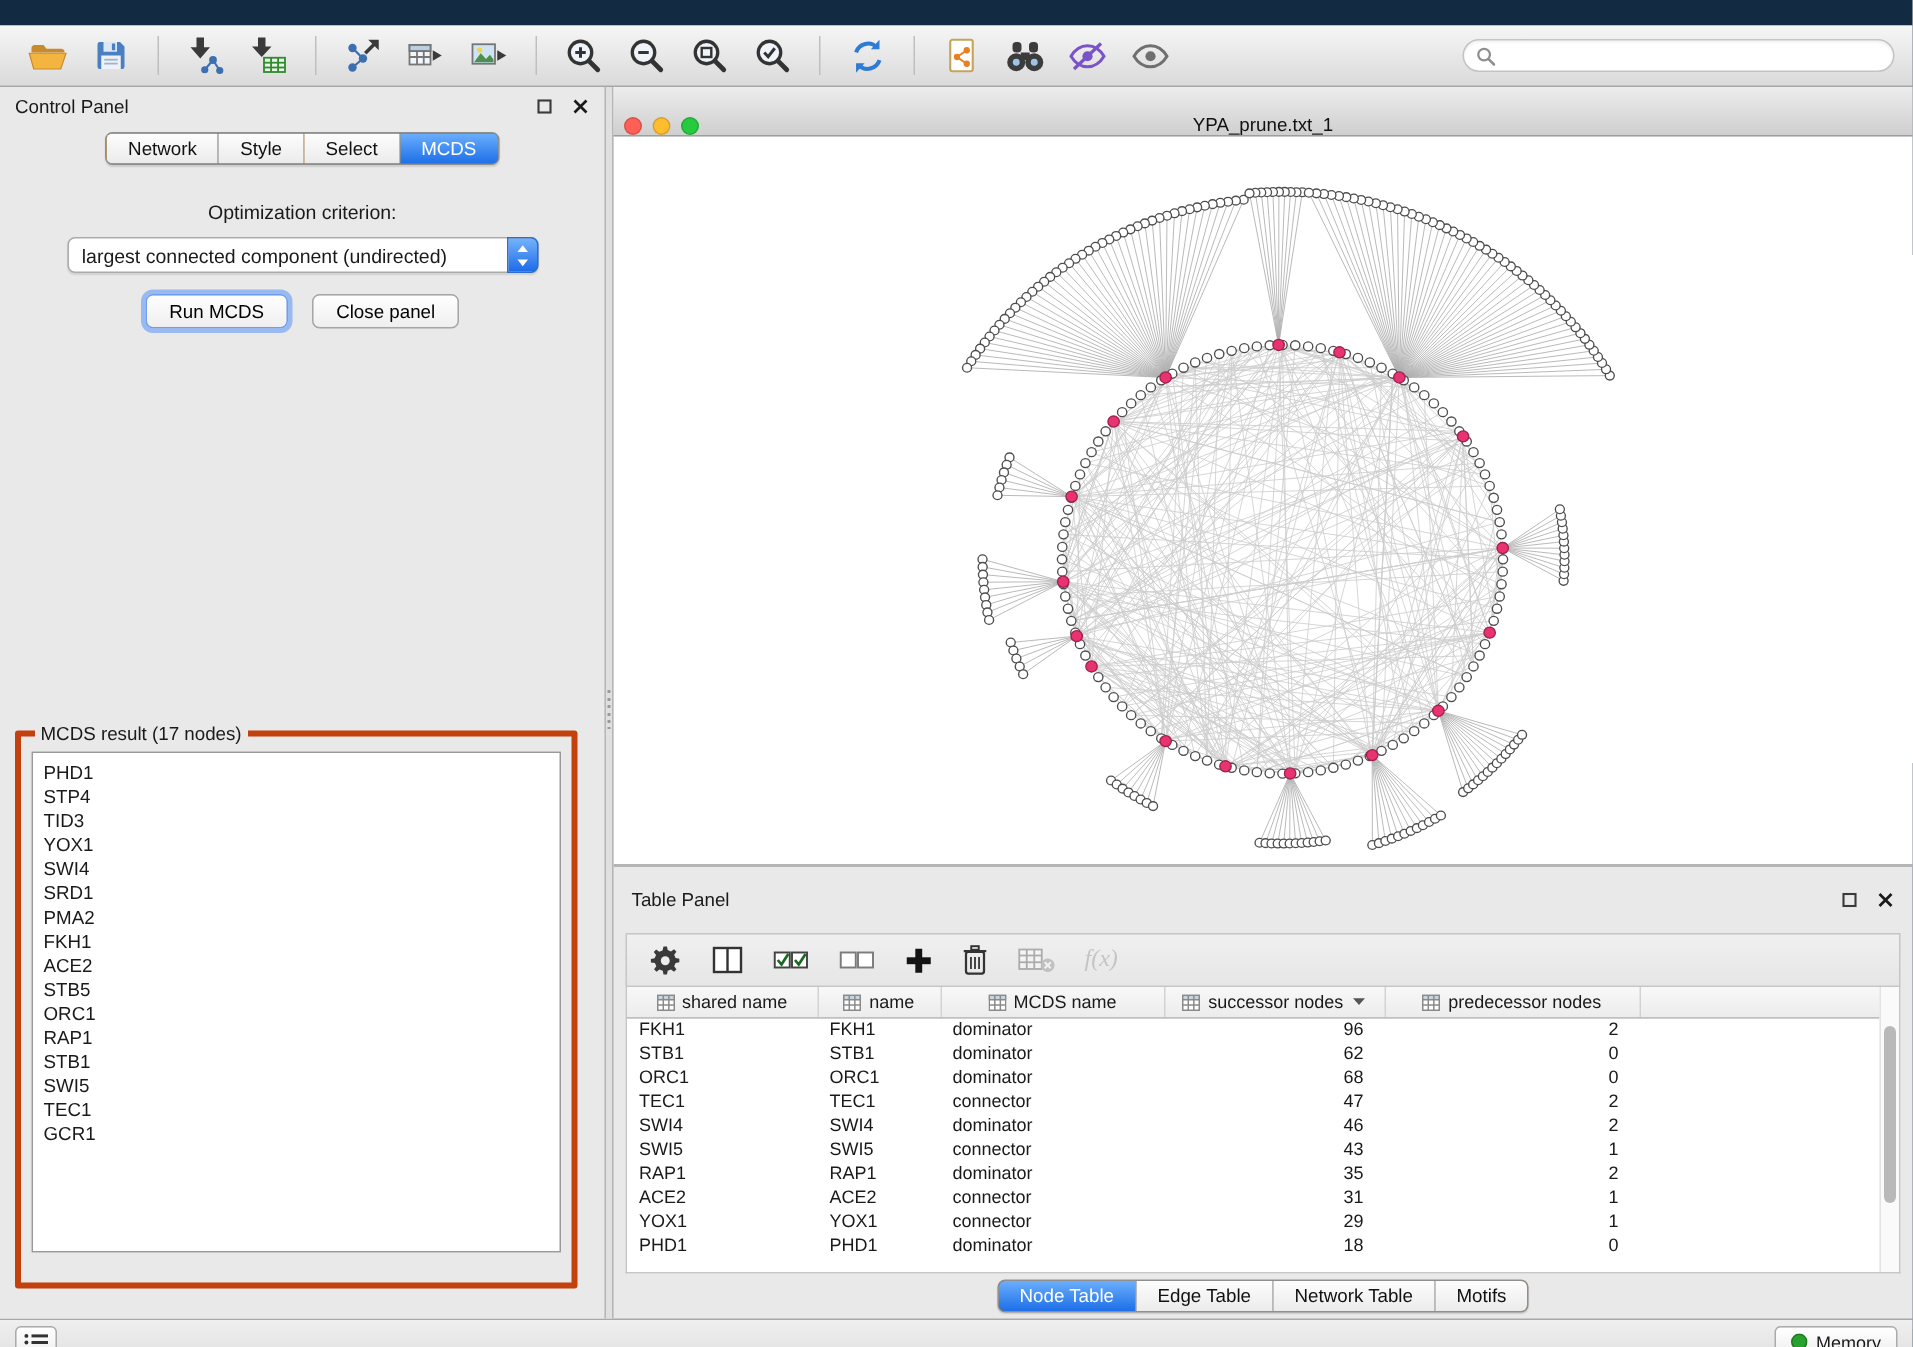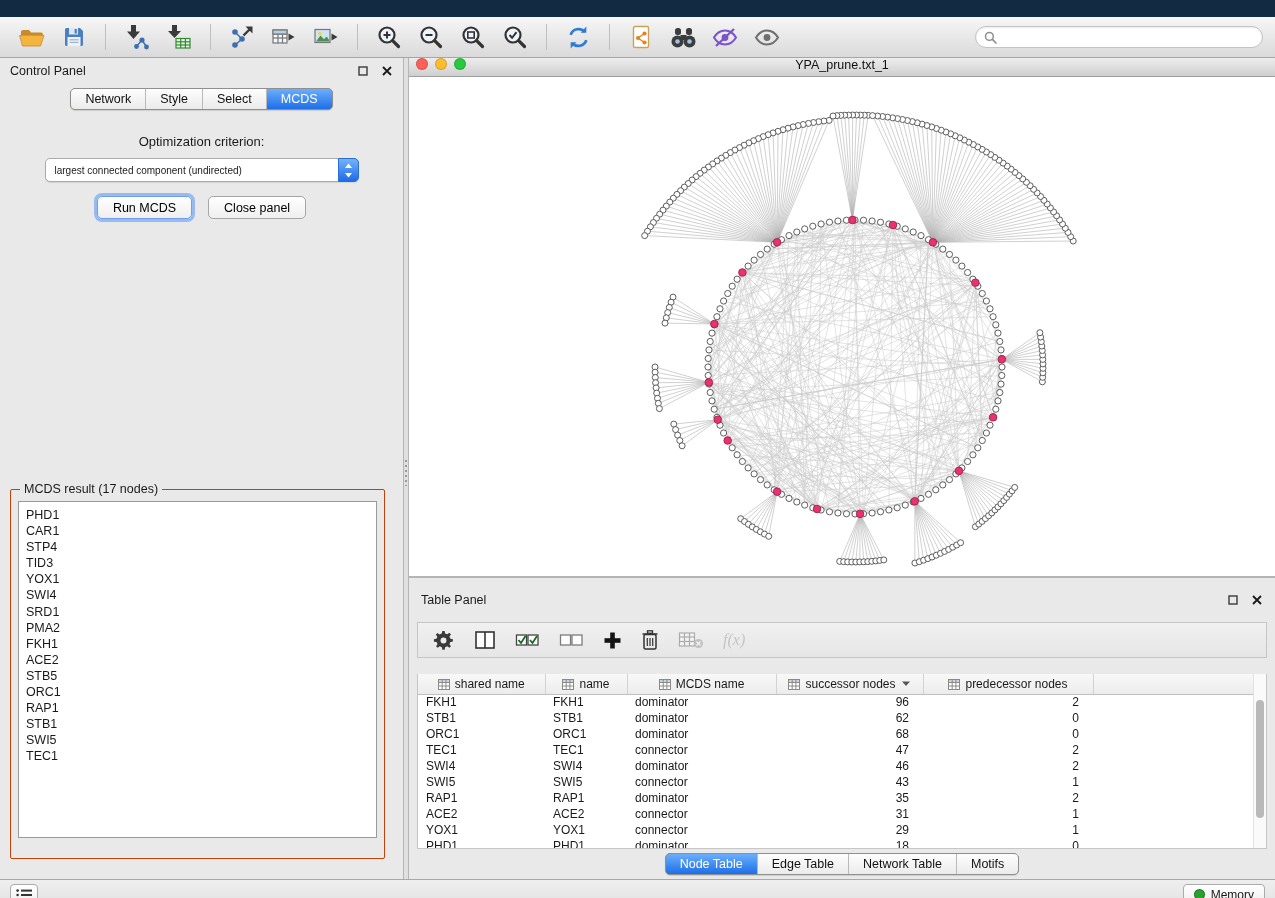--- a/index.html
+++ b/index.html
@@ -22,48 +22,48 @@
   .control-panel{width:403px;flex:none;background:#e9e9e9;position:relative;display:flex;flex-direction:column}
   .cp-header{height:26px;display:flex;align-items:center;padding:0 10px;font-size:12.5px;flex:none}
   .win-btns{margin-left:auto;display:flex;gap:12px;align-items:center}
   .win-btn{display:flex;align-items:center;justify-content:center;width:12px;height:12px}
   .tabs-row{display:flex;justify-content:center;margin-top:4px;flex:none}
   .seg{display:inline-flex;border:1px solid #8f8f8f;border-radius:5px;overflow:hidden;background:#a16207;box-shadow:0 1px 1px rgba(0,0,0,.12)}
   .seg .tab{padding:3px 14px;font-size:12.5px;background:linear-gradient(#fdfdfd,#ebebeb);border-right:1px solid #b9b9b9;color:#111;white-space:nowrap;cursor:default}
   .seg .tab:last-child{border-right:none}
   .seg .tab.active{background:linear-gradient(#6aaefc,#1e6fe8);color:#fff}
   .opt-label{margin-top:24px;text-align:center;font-size:13px;flex:none}
-  .combo{margin:9px auto 0;width:314px;height:24px;background:#fff;border:1px solid #ababab;border-radius:5px;display:flex;align-items:center;position:relative;padding:0 24px 0 9px;font-size:10px;flex:none;box-shadow:0 1px 1px rgba(0,0,0,.1)}
+  .combo{margin:9px auto 0;width:314px;height:24px;background:#fff;border:1px solid #ababab;border-radius:5px;display:flex;align-items:center;position:relative;padding:0 24px 0 9px;font-size:13px;flex:none;box-shadow:0 1px 1px rgba(0,0,0,.1)}
   .combo-text{white-space:nowrap;overflow:hidden}
   .combo-stepper{position:absolute;right:-1px;top:-1px;bottom:-1px;width:21px;border-radius:0 5px 5px 0;background:linear-gradient(#74b3fb,#1d6be9);display:flex;align-items:center;justify-content:center;border:1px solid #2a6fd0}
   .btn-row{display:flex;justify-content:center;gap:16px;margin-top:14px;flex:none}
   .btn{height:23px;padding:0 15px;background:linear-gradient(#ffffff,#efefef);border:1px solid #a6a6a6;border-radius:5px;font-size:12.5px;font-family:inherit;cursor:default}
   .btn.focused{box-shadow:0 0 0 3px rgba(86,148,245,.55);border-color:#6f9ef0}
-  .result-box{position:absolute;left:10px;right:18px;top:424px;bottom:20px;border:1px solid #c2410c;border-radius:2px;padding:5px 7px 20px;display:flex;flex-direction:column}
+  .result-box{position:absolute;left:10px;right:18px;top:424px;bottom:20px;border:4px solid #c2410c;border-radius:2px;padding:5px 7px 20px;display:flex;flex-direction:column}
   .result-box legend{font-size:12.5px;padding:0 4px;margin-left:2px}
   .result-list{flex:1;background:#fff;border:1px solid #9a9a9a;overflow:hidden;padding:5px 7px;font-size:12.5px}
   .result-item{line-height:16.1px;cursor:default}
 
   
   .vsplit{width:6px;flex:none;background:#e0e0e0;border-left:1px solid #b5b5b5;border-right:1px solid #b5b5b5;position:relative;cursor:col-resize}
   .vsplit-grip{position:absolute;left:1px;top:402px;width:2px;height:26px;background:repeating-linear-gradient(#9a9a9a 0 2px,transparent 2px 5px)}
 
   
   .right{flex:1;display:flex;flex-direction:column;min-width:0;background:#e9e9e9}
   .net-window{height:520px;flex:none;display:flex;flex-direction:column;border-bottom:2px solid #b5b5b5}
-  .net-titlebar{height:19px;flex:none;background:linear-gradient(#ededed,#cfcfcf);border-bottom:1px solid #9e9e9e;display:flex;align-items:flex-start;padding:0 7px;position:relative}
+  .net-titlebar{height:33px;flex:none;background:linear-gradient(#ededed,#cfcfcf);border-bottom:1px solid #9e9e9e;display:flex;align-items:flex-end;padding:0 7px;position:relative}
   .traffic{display:flex;gap:7px;z-index:2}
   .light{width:12px;height:12px;border-radius:50%;border:1px solid rgba(0,0,0,.15)}
   .net-title{position:absolute;left:0;right:0;text-align:center;font-size:12.5px;color:#111}
   .net-canvas{flex:1;background:#fff;display:block;width:100%;height:100%}
 
   
   .table-panel{flex:1;display:flex;flex-direction:column;min-height:0}
   .tp-header{height:43px;flex:none;display:flex;align-items:center;padding:0 12px;font-size:12.5px}
-  .tp-toolbar{height:36px;flex:none;margin:1px 8px 16px;background:linear-gradient(#f0f0f0,#e6e6e6);border:1px solid #c6c6c6;display:flex;align-items:center;gap:19px;padding:0 14px}
+  .tp-toolbar{height:36px;flex:none;margin:1px 8px 0;background:linear-gradient(#f0f0f0,#e6e6e6);border:1px solid #c6c6c6;display:flex;align-items:center;gap:19px;padding:0 14px}
   .ticon{display:flex;align-items:center;justify-content:center;cursor:default}
   .ticon.disabled{opacity:.42}
   .fx{font-family:"Liberation Serif","DejaVu Serif",serif;font-style:italic;font-size:16px;color:#8f8f8f}
   .table-wrap{flex:1;margin:0 8px;background:#fff;border:1px solid #c6c6c6;border-top:none;position:relative;overflow:hidden}
   table.node-table{border-collapse:collapse;table-layout:fixed;width:100%;font-size:12px}
   table.node-table th{height:20px;background:linear-gradient(#f8f8f8,#ececec);border-right:1px solid #d2d2d2;border-bottom:1px solid #c0c0c0;font-weight:normal;font-size:12px;cursor:default}
   .th-inner{display:inline-flex;align-items:center;gap:5px;vertical-align:middle}
   table.node-table td{height:16px;padding:0 8px;white-space:nowrap;overflow:hidden;cursor:default}
   table.node-table td.num{text-align:right;padding-right:14px}
   .vscroll{position:absolute;right:0;top:0;bottom:0;width:13px;background:#fafafa;border-left:1px solid #e2e2e2}
@@ -276,35 +276,35 @@
         </span>
       </div>
       <div class="btn-row">
         <button class="btn focused">Run MCDS</button>
         <button class="btn">Close panel</button>
       </div>
       <fieldset class="result-box">
         <legend>MCDS result (17 nodes)</legend>
         <div class="result-list">
             <div class="result-item">PHD1</div>
-            <div class="result-item">CAR1</div>
             <div class="result-item">STP4</div>
             <div class="result-item">TID3</div>
             <div class="result-item">YOX1</div>
             <div class="result-item">SWI4</div>
             <div class="result-item">SRD1</div>
             <div class="result-item">PMA2</div>
             <div class="result-item">FKH1</div>
             <div class="result-item">ACE2</div>
             <div class="result-item">STB5</div>
             <div class="result-item">ORC1</div>
             <div class="result-item">RAP1</div>
             <div class="result-item">STB1</div>
             <div class="result-item">SWI5</div>
             <div class="result-item">TEC1</div>
+            <div class="result-item">GCR1</div>
           </div>
       </fieldset>
     </div>
 
     <div class="vsplit">
       <div class="vsplit-grip"></div>
     </div>
 
     <div class="right">
 

